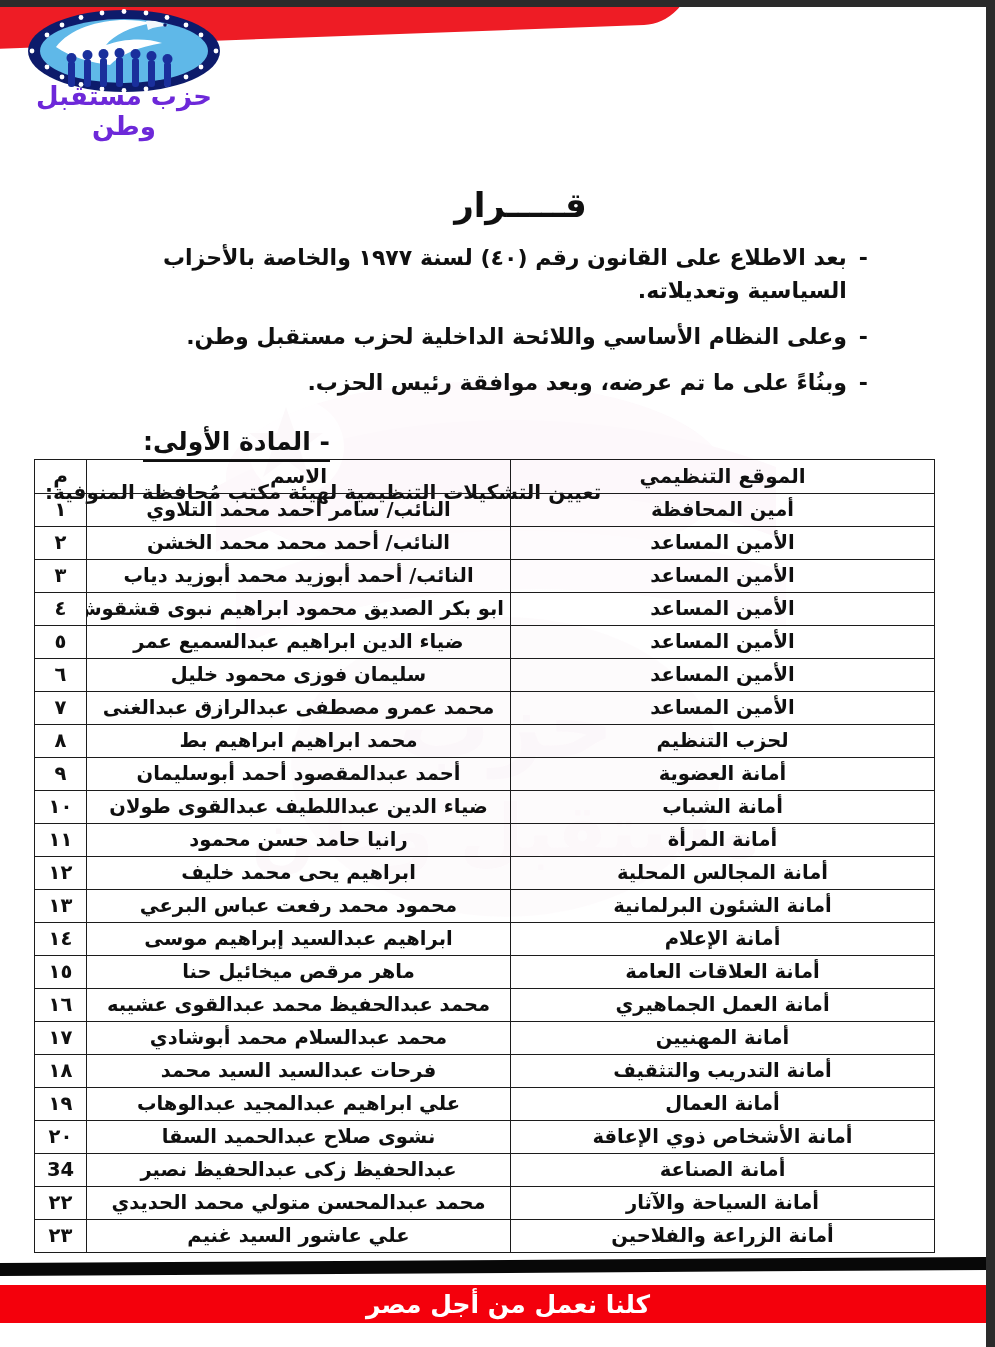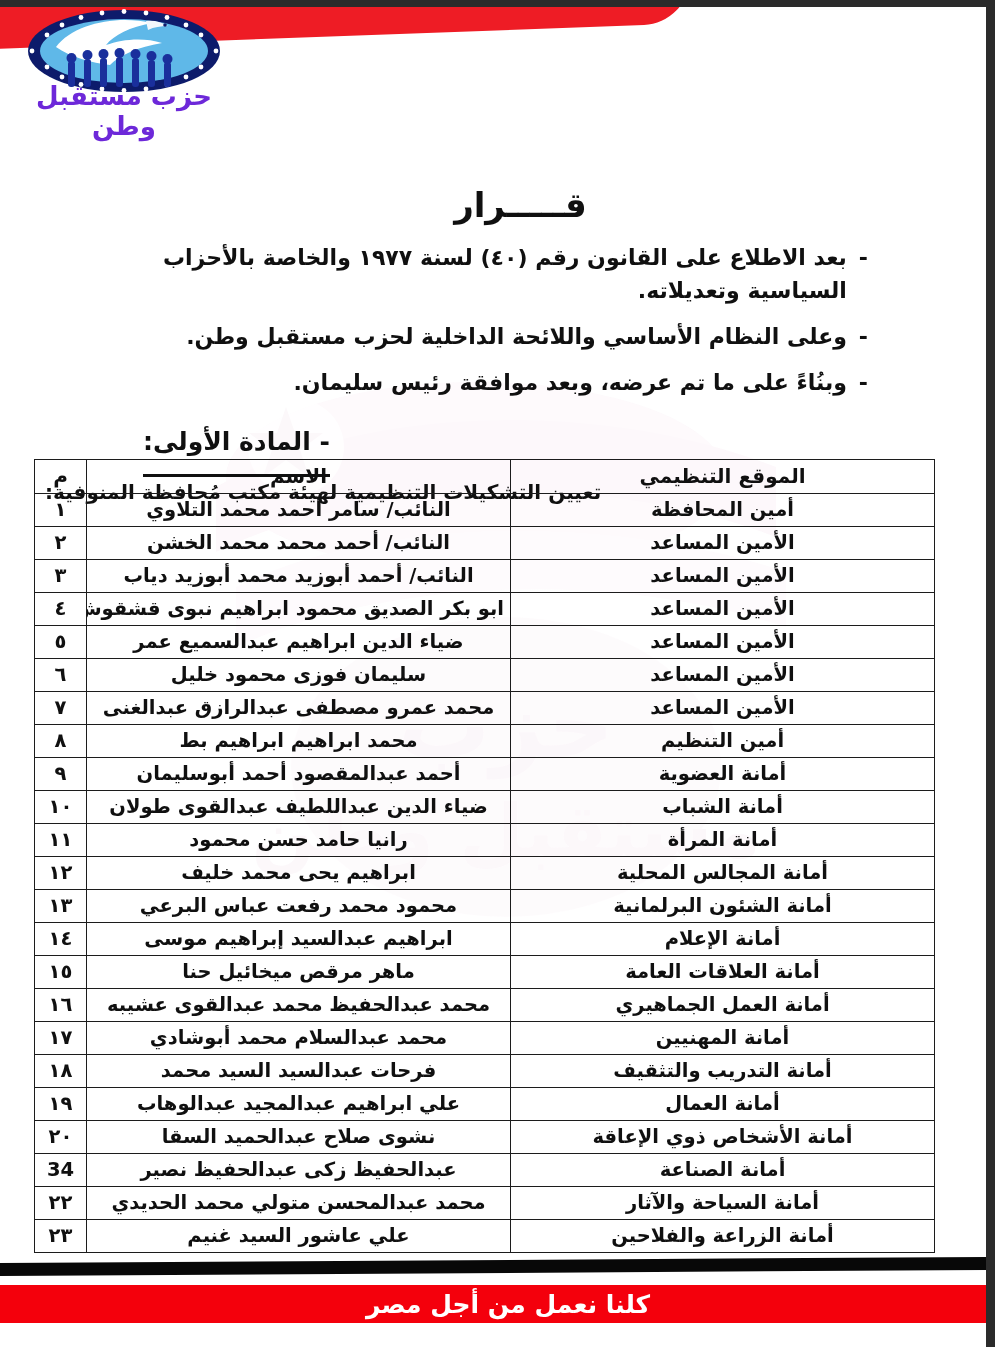--- a/index.html
+++ b/index.html
@@ -100,21 +100,21 @@
 
   .article-head {
     margin: 28px 40px 0 0;
     text-align: left;
     padding-left: 108px;
     font-size: 25px;
     font-weight: bold;
   }
   .article-head span {
     border-bottom: 3px solid #101010;
-    padding-bottom: 18px;
+    padding-bottom: 3px;
   }
   .article-sub {
     margin-top: 24px;
     text-align: left;
     padding-left: 10px;
     font-size: 20px;
     font-weight: bold;
   }
 
   
@@ -274,21 +274,21 @@
       <li>
         <span class="dash">-</span>
         <span class="txt">بعد الاطلاع على القانون رقم (٤٠) لسنة ١٩٧٧ والخاصة بالأحزاب السياسية وتعديلاته.</span>
       </li>
       <li>
         <span class="dash">-</span>
         <span class="txt">وعلى النظام الأساسي واللائحة الداخلية لحزب مستقبل وطن.</span>
       </li>
       <li>
         <span class="dash">-</span>
-        <span class="txt">وبنُاءً على ما تم عرضه، وبعد موافقة رئيس سليمان.</span>
+        <span class="txt">وبنُاءً على ما تم عرضه، وبعد موافقة رئيس الحزب.</span>
       </li>
     </ul>
 
     <div class="article-head">
       <span>- المادة الأولى:</span>
     </div>
 
     <div class="article-sub">تعيين التشكيلات التنظيمية لهيئة مكتب مُحافظة المنوفية:</div>
   </div>
 
@@ -336,21 +336,21 @@
           <td>الأمين المساعد</td>
           <td>سليمان فوزى محمود خليل</td>
           <td>٦</td>
         </tr>
         <tr>
           <td>الأمين المساعد</td>
           <td>محمد عمرو مصطفى عبدالرازق عبدالغنى</td>
           <td>٧</td>
         </tr>
         <tr>
-          <td>أمين التنظيم</td>
+          <td>لحزب التنظيم</td>
           <td>محمد ابراهيم ابراهيم بط</td>
           <td>٨</td>
         </tr>
         <tr>
           <td>أمانة العضوية</td>
           <td>أحمد عبدالمقصود أحمد أبوسليمان</td>
           <td>٩</td>
         </tr>
         <tr>
           <td>أمانة الشباب</td>

